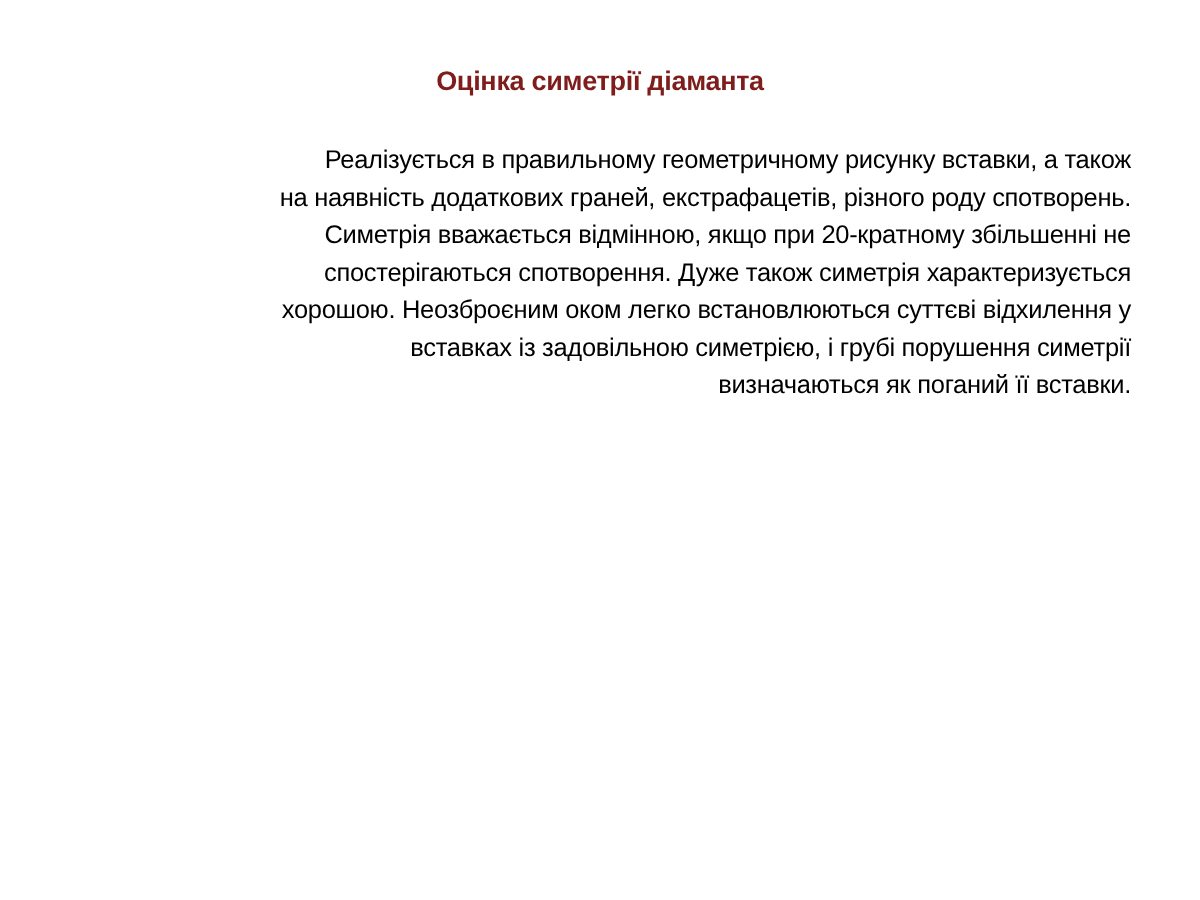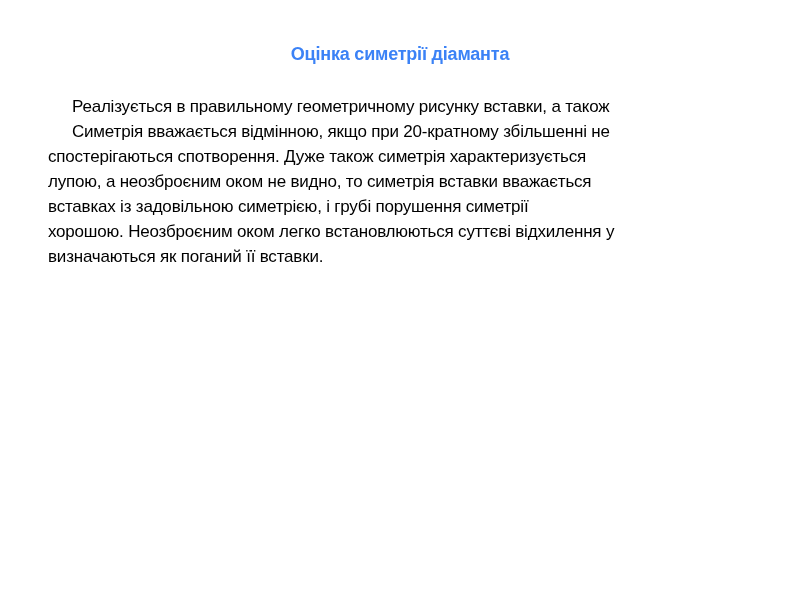--- a/index.html
+++ b/index.html
@@ -23,48 +23,49 @@
   .slide-title {
     position: absolute;
     top: 41px;
     left: 0;
     width: 100%;
     text-align: center;
     font-size: 18px;
     font-weight: bold;
     line-height: 26px;
     letter-spacing: -0.2px;
-    color: #3b82f6;
+    color: #7f1d1d;
     margin: 0;
   }
   .body-text {
     position: absolute;
     top: 94px;
     left: 48px;
     width: 706px;
     font-size: 17px;
     line-height: 25px;
     letter-spacing: -0.2px;
     color: #000000;
   }
   .line {
     white-space: nowrap;
+    text-align: right;
   }
   .line.first {
     text-indent: 24px;
   }
 </style>
 </head>
 <body>
 
 <div class="slide">
   <h1 class="slide-title">Оцінка симетрії діаманта</h1>
 
   <div class="body-text" id="paragraphs">
       <div class="line first">Реалізується в правильному геометричному рисунку вставки, а також</div>
+      <div class="line">на наявність додаткових граней, екстрафацетів, різного роду спотворень.</div>
       <div class="line first">Симетрія вважається відмінною, якщо при 20-кратному збільшенні не</div>
       <div class="line">спостерігаються спотворення. Дуже також симетрія характеризується</div>
-      <div class="line">лупою, а неозброєним оком не видно, то симетрія вставки вважається</div>
+      <div class="line">хорошою. Неозброєним оком легко встановлюються суттєві відхилення у</div>
       <div class="line">вставках із задовільною симетрією, і грубі порушення симетрії</div>
-      <div class="line">хорошою. Неозброєним оком легко встановлюються суттєві відхилення у</div>
       <div class="line">визначаються як поганий  її вставки.</div>
     </div>
 </div>
 
 </body></html>

